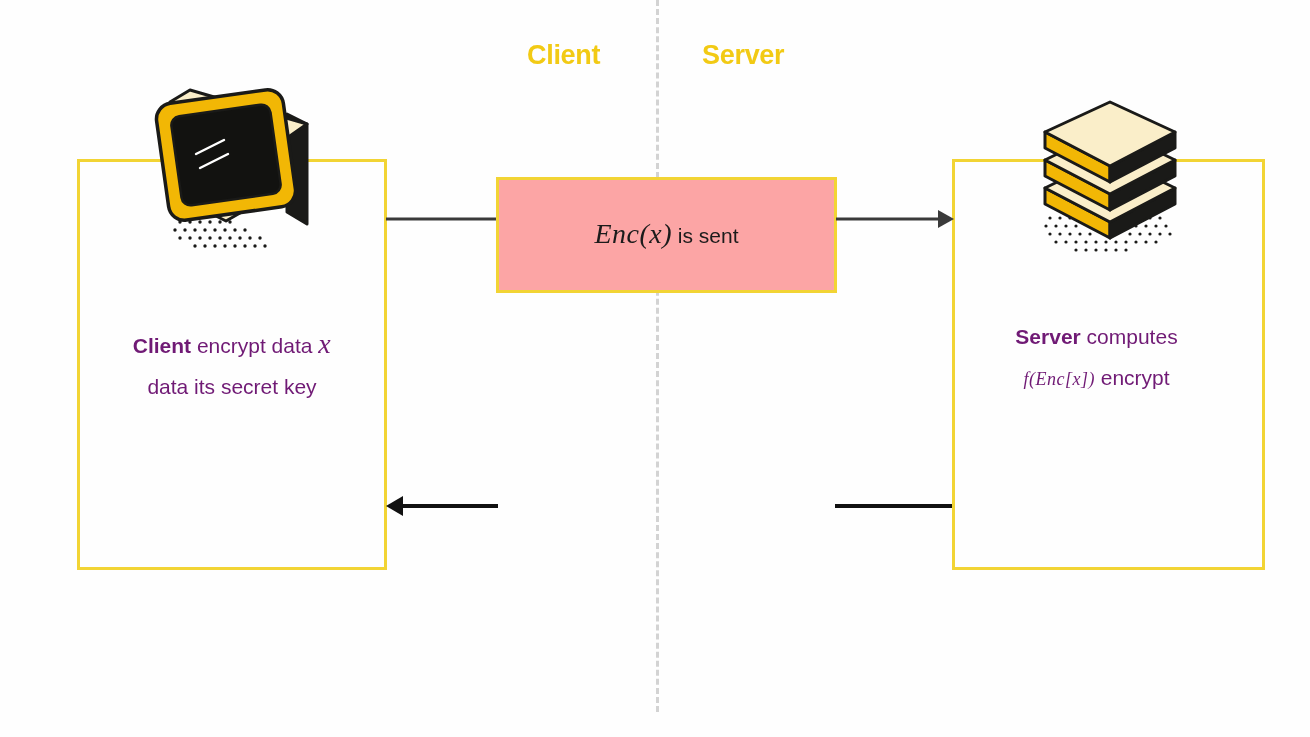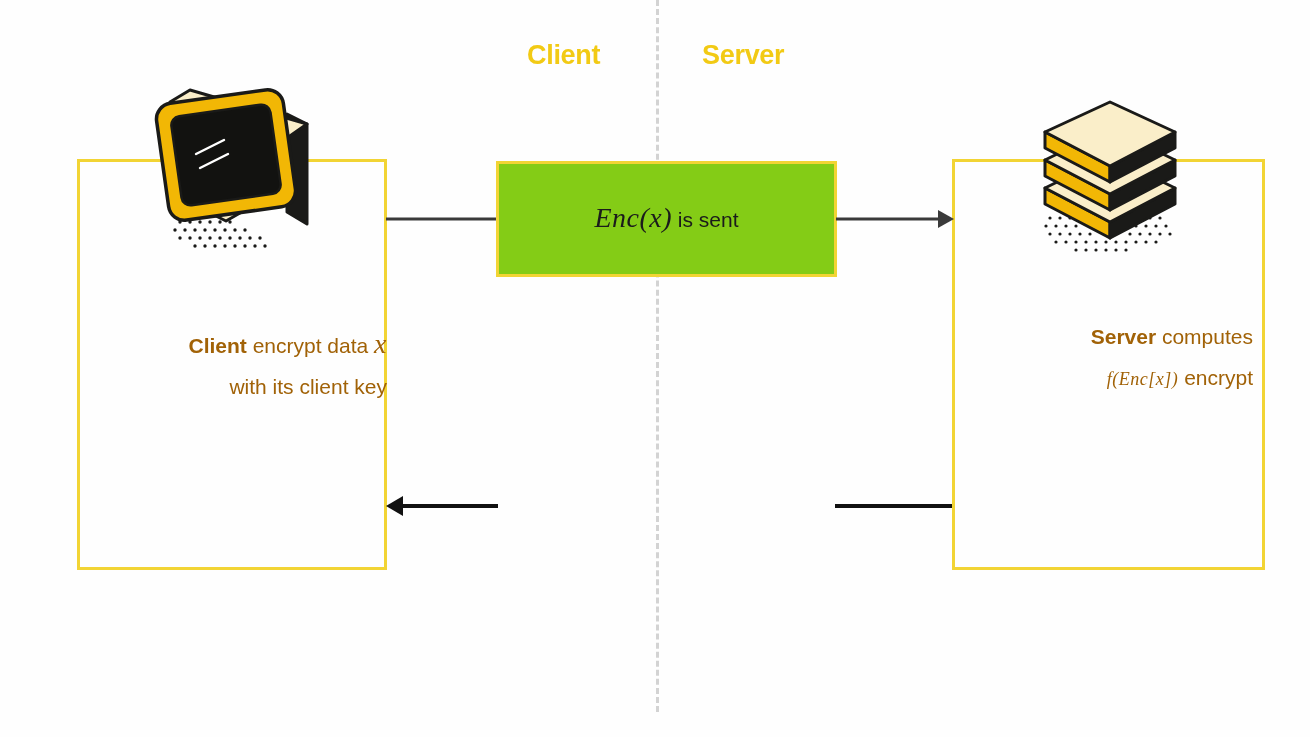--- a/index.html
+++ b/index.html
@@ -44,34 +44,35 @@
     border: 3px solid #f2d434;
     box-sizing: border-box;
     background: transparent;
   }
   #client-panel { left: 77px;  top: 159px; width: 310px; height: 411px; }
   #server-panel { left: 952px; top: 159px; width: 313px; height: 411px; }
   .msg-frame {
     position: absolute;
     border: 3px solid #f2d434;
     box-sizing: border-box;
-    background: #84cc16;
+    background: #fca5a5;
     display: flex;
     flex-direction: column;
     align-items: center;
     justify-content: center;
+    margin-top: 16px;
   }
   #msg-top    { left: 496px; top: 161px; width: 341px; height: 116px; }
   #msg-bottom { left: 497px; top: 450px; width: 338px; height: 119px; }
 
   
   .desc {
     position: absolute;
-    text-align: right;
-    color: #a16207;
+    text-align: center;
+    color: #701a75;
     font-size: 21px;
     line-height: 41px;
     white-space: nowrap;
   }
   #client-desc { left: 77px; top: 323px; width: 310px; }
   #server-desc { left: 940px; top: 316px; width: 313px; line-height: 41px; }
 
   .b { font-weight: bold; }
   .math {
     font-family: "Liberation Serif", serif;
@@ -164,21 +165,21 @@
 
       <line x1="48" y1="82" x2="76" y2="68" stroke="#ffffff" stroke-width="2.4" stroke-linecap="round"></line>
       <line x1="52" y1="96" x2="80" y2="82" stroke="#ffffff" stroke-width="2.4" stroke-linecap="round"></line>
     </svg>
   </div>
 
   <div class="desc" id="client-desc">
     <div>
       <span class="b">Client</span><span> encrypt data </span><span class="math">x</span>
     </div>
-    <div>with its client key</div>
+    <div>data its secret key</div>
   </div>
 
   <div class="frame" id="server-panel"></div>
 
   <div id="server-icon">
     <svg width="180" height="165" viewBox="0 0 180 165" xmlns="http://www.w3.org/2000/svg">
 
       <g fill="#1a1a18">
         <circle cx="30" cy="120" r="1.6"></circle>
           <circle cx="40" cy="120" r="1.6"></circle>

